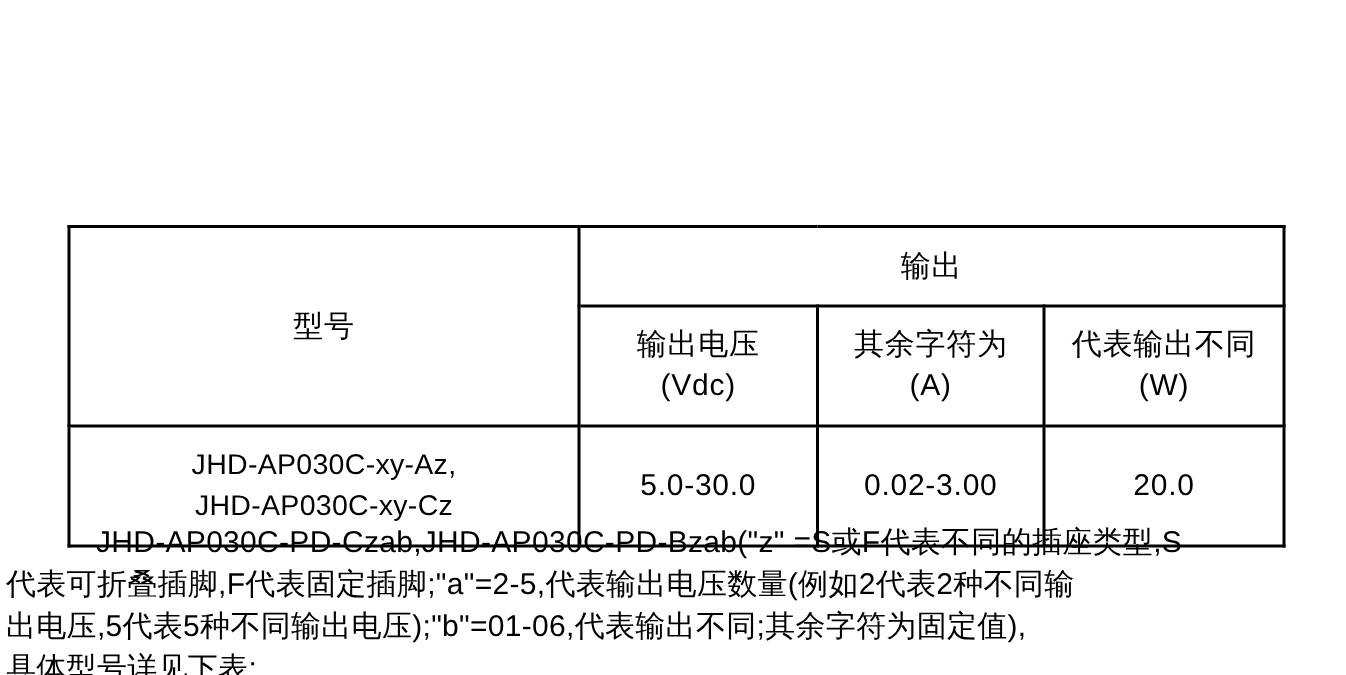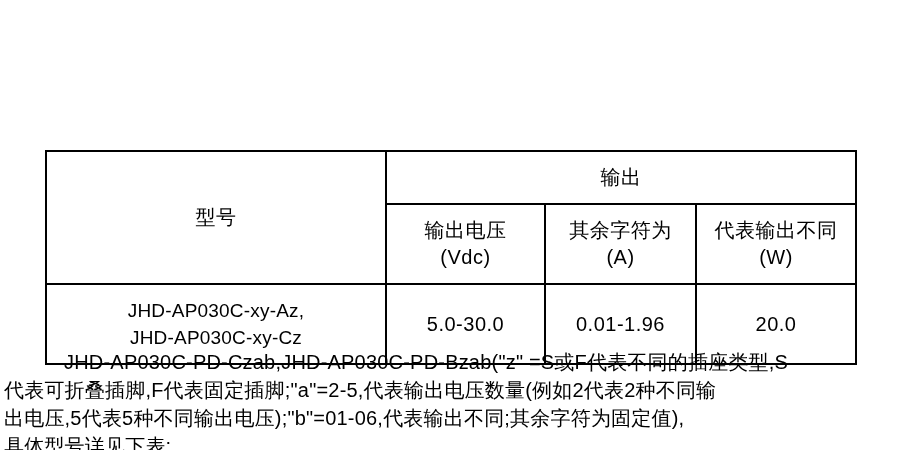--- a/index.html
+++ b/index.html
@@ -79,21 +79,21 @@
           <div>代表输出不同</div>
           <div>(W)</div>
         </td>
       </tr>
       <tr class="r3">
         <td class="model-cell">
           <div>JHD-AP030C-xy-Az,</div>
           <div>JHD-AP030C-xy-Cz</div>
         </td>
         <td>5.0-30.0</td>
-        <td>0.01-1.96</td>
+        <td>0.02-3.00</td>
         <td>20.0</td>
       </tr>
     </tbody>
   </table>
 
   <div class="para p2">
     <div class="line indent">JHD-AP030C-PD-Czab,JHD-AP030C-PD-Bzab("z" =S或F代表不同的插座类型,S</div>
     <div class="line">代表可折叠插脚,F代表固定插脚;"a"=2-5,代表输出电压数量(例如2代表2种不同输</div>
     <div class="line">出电压,5代表5种不同输出电压);"b"=01-06,代表输出不同;其余字符为固定值),</div>
     <div class="line">具体型号详见下表:</div>

